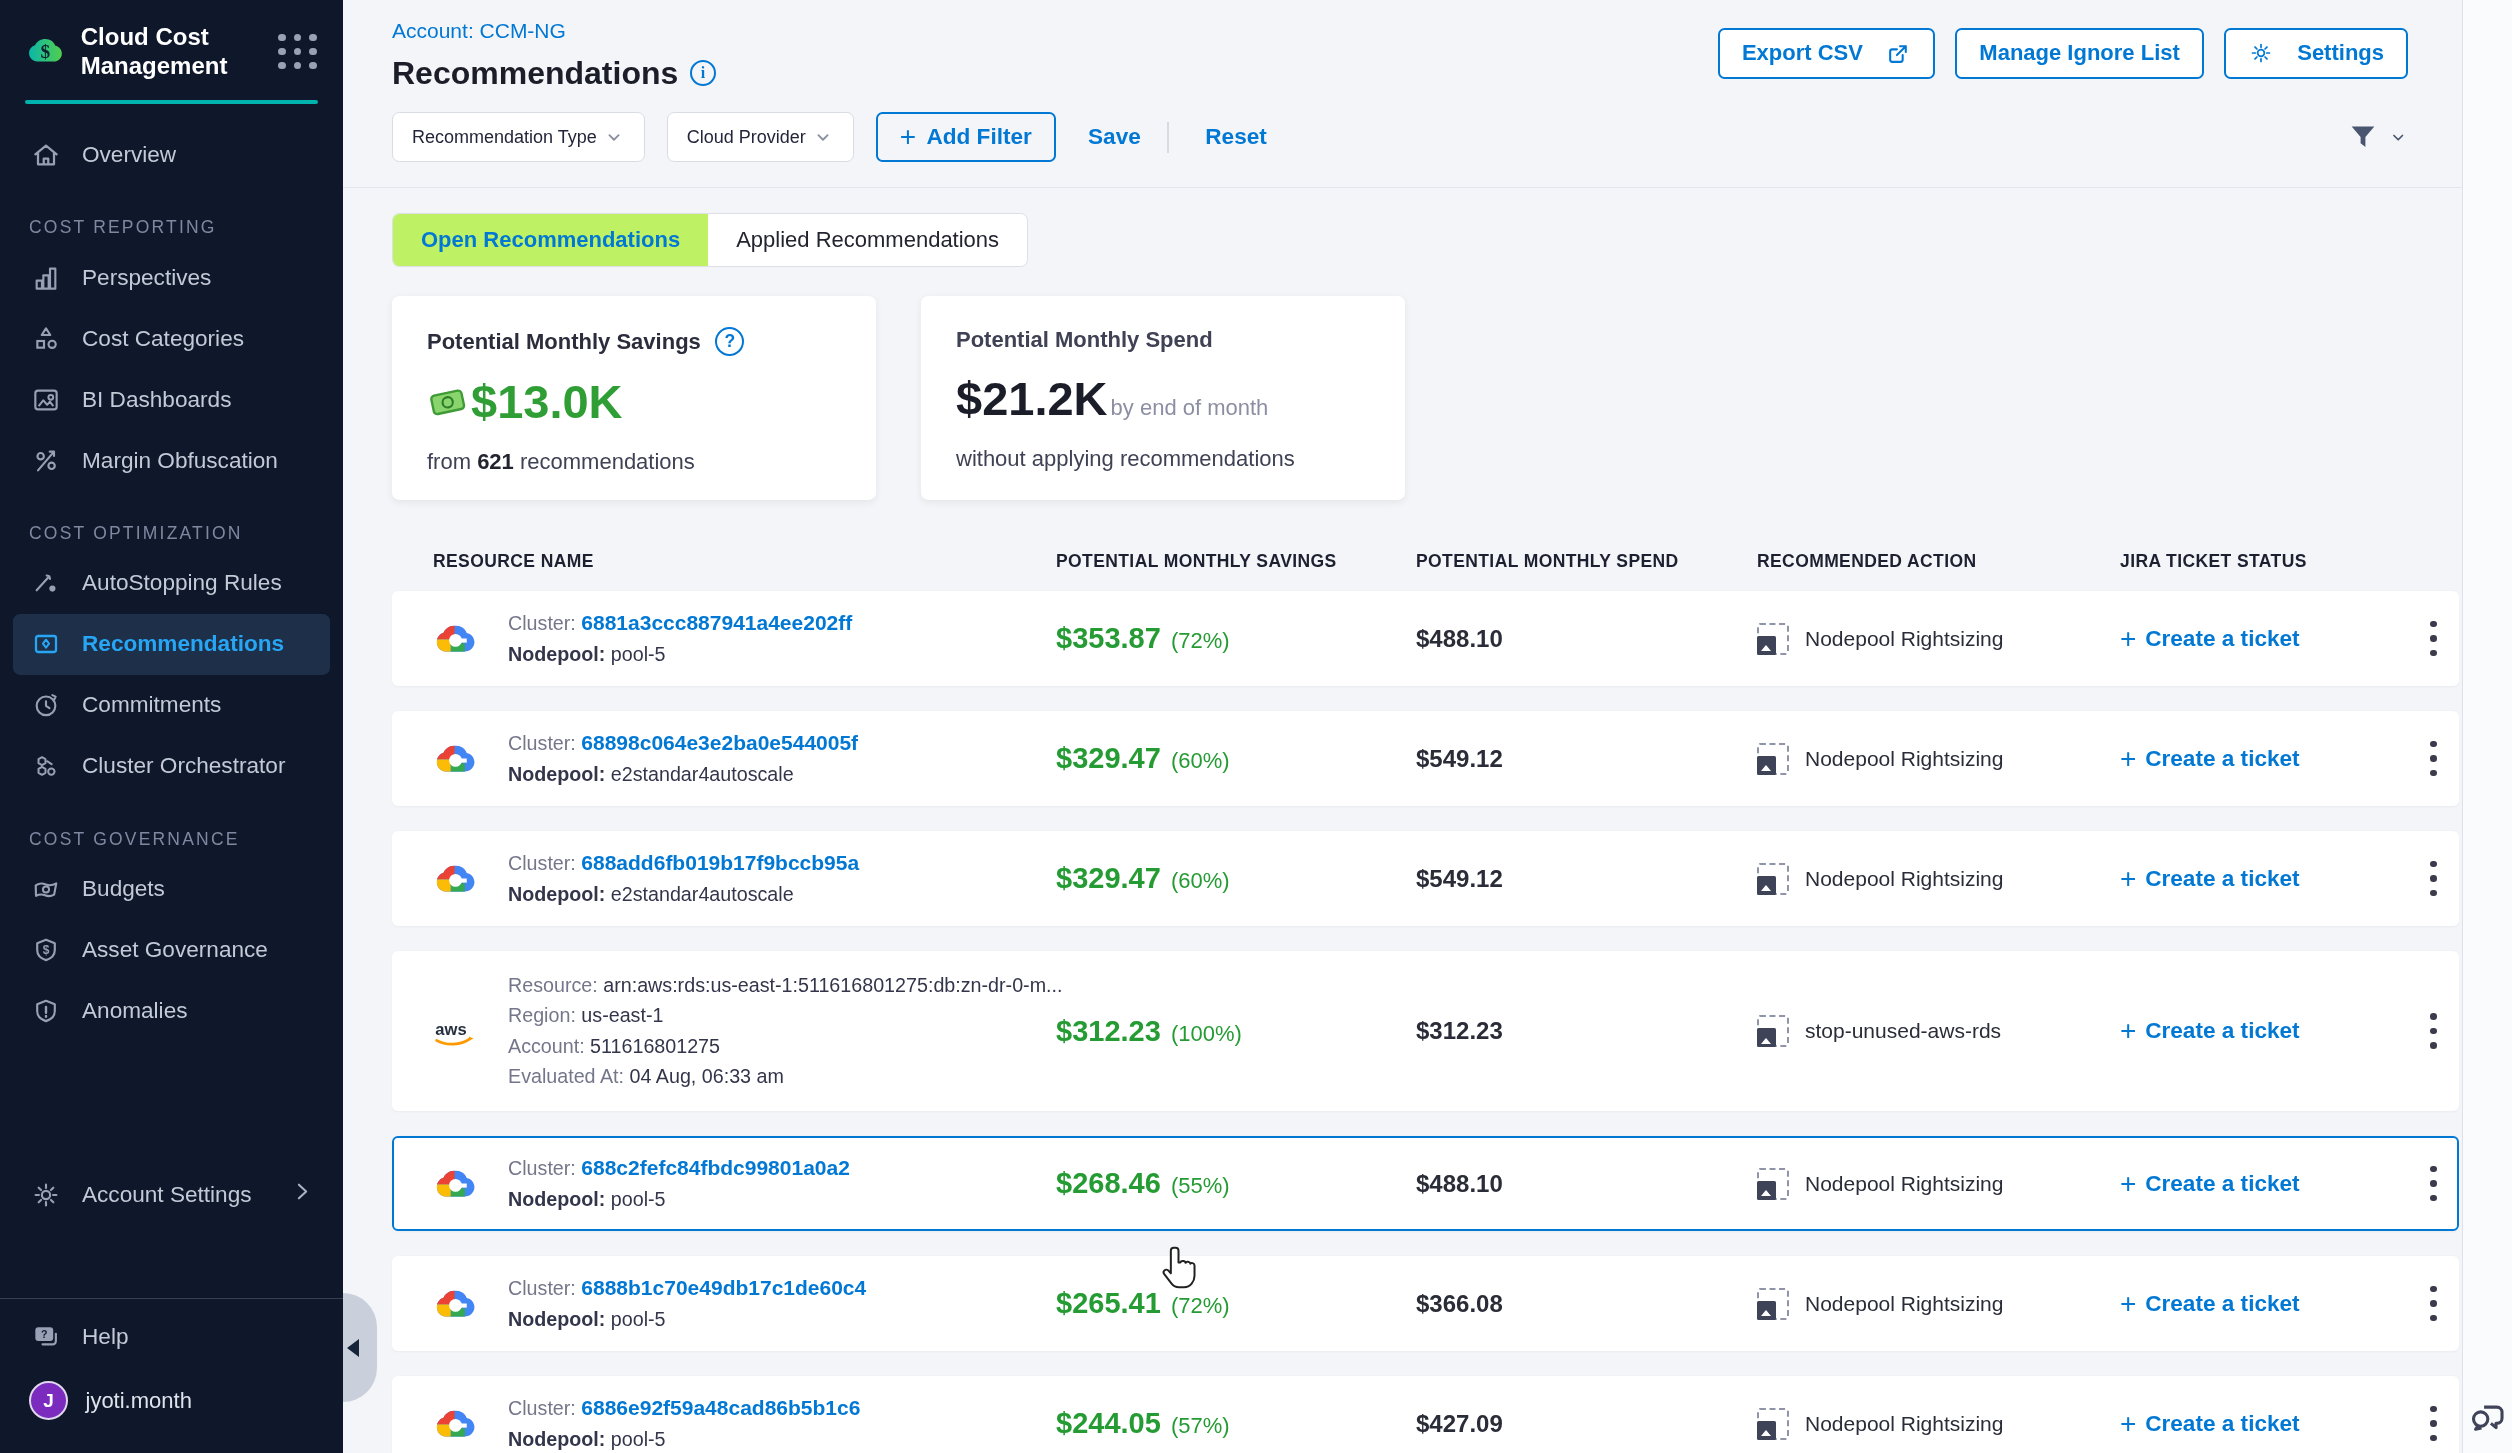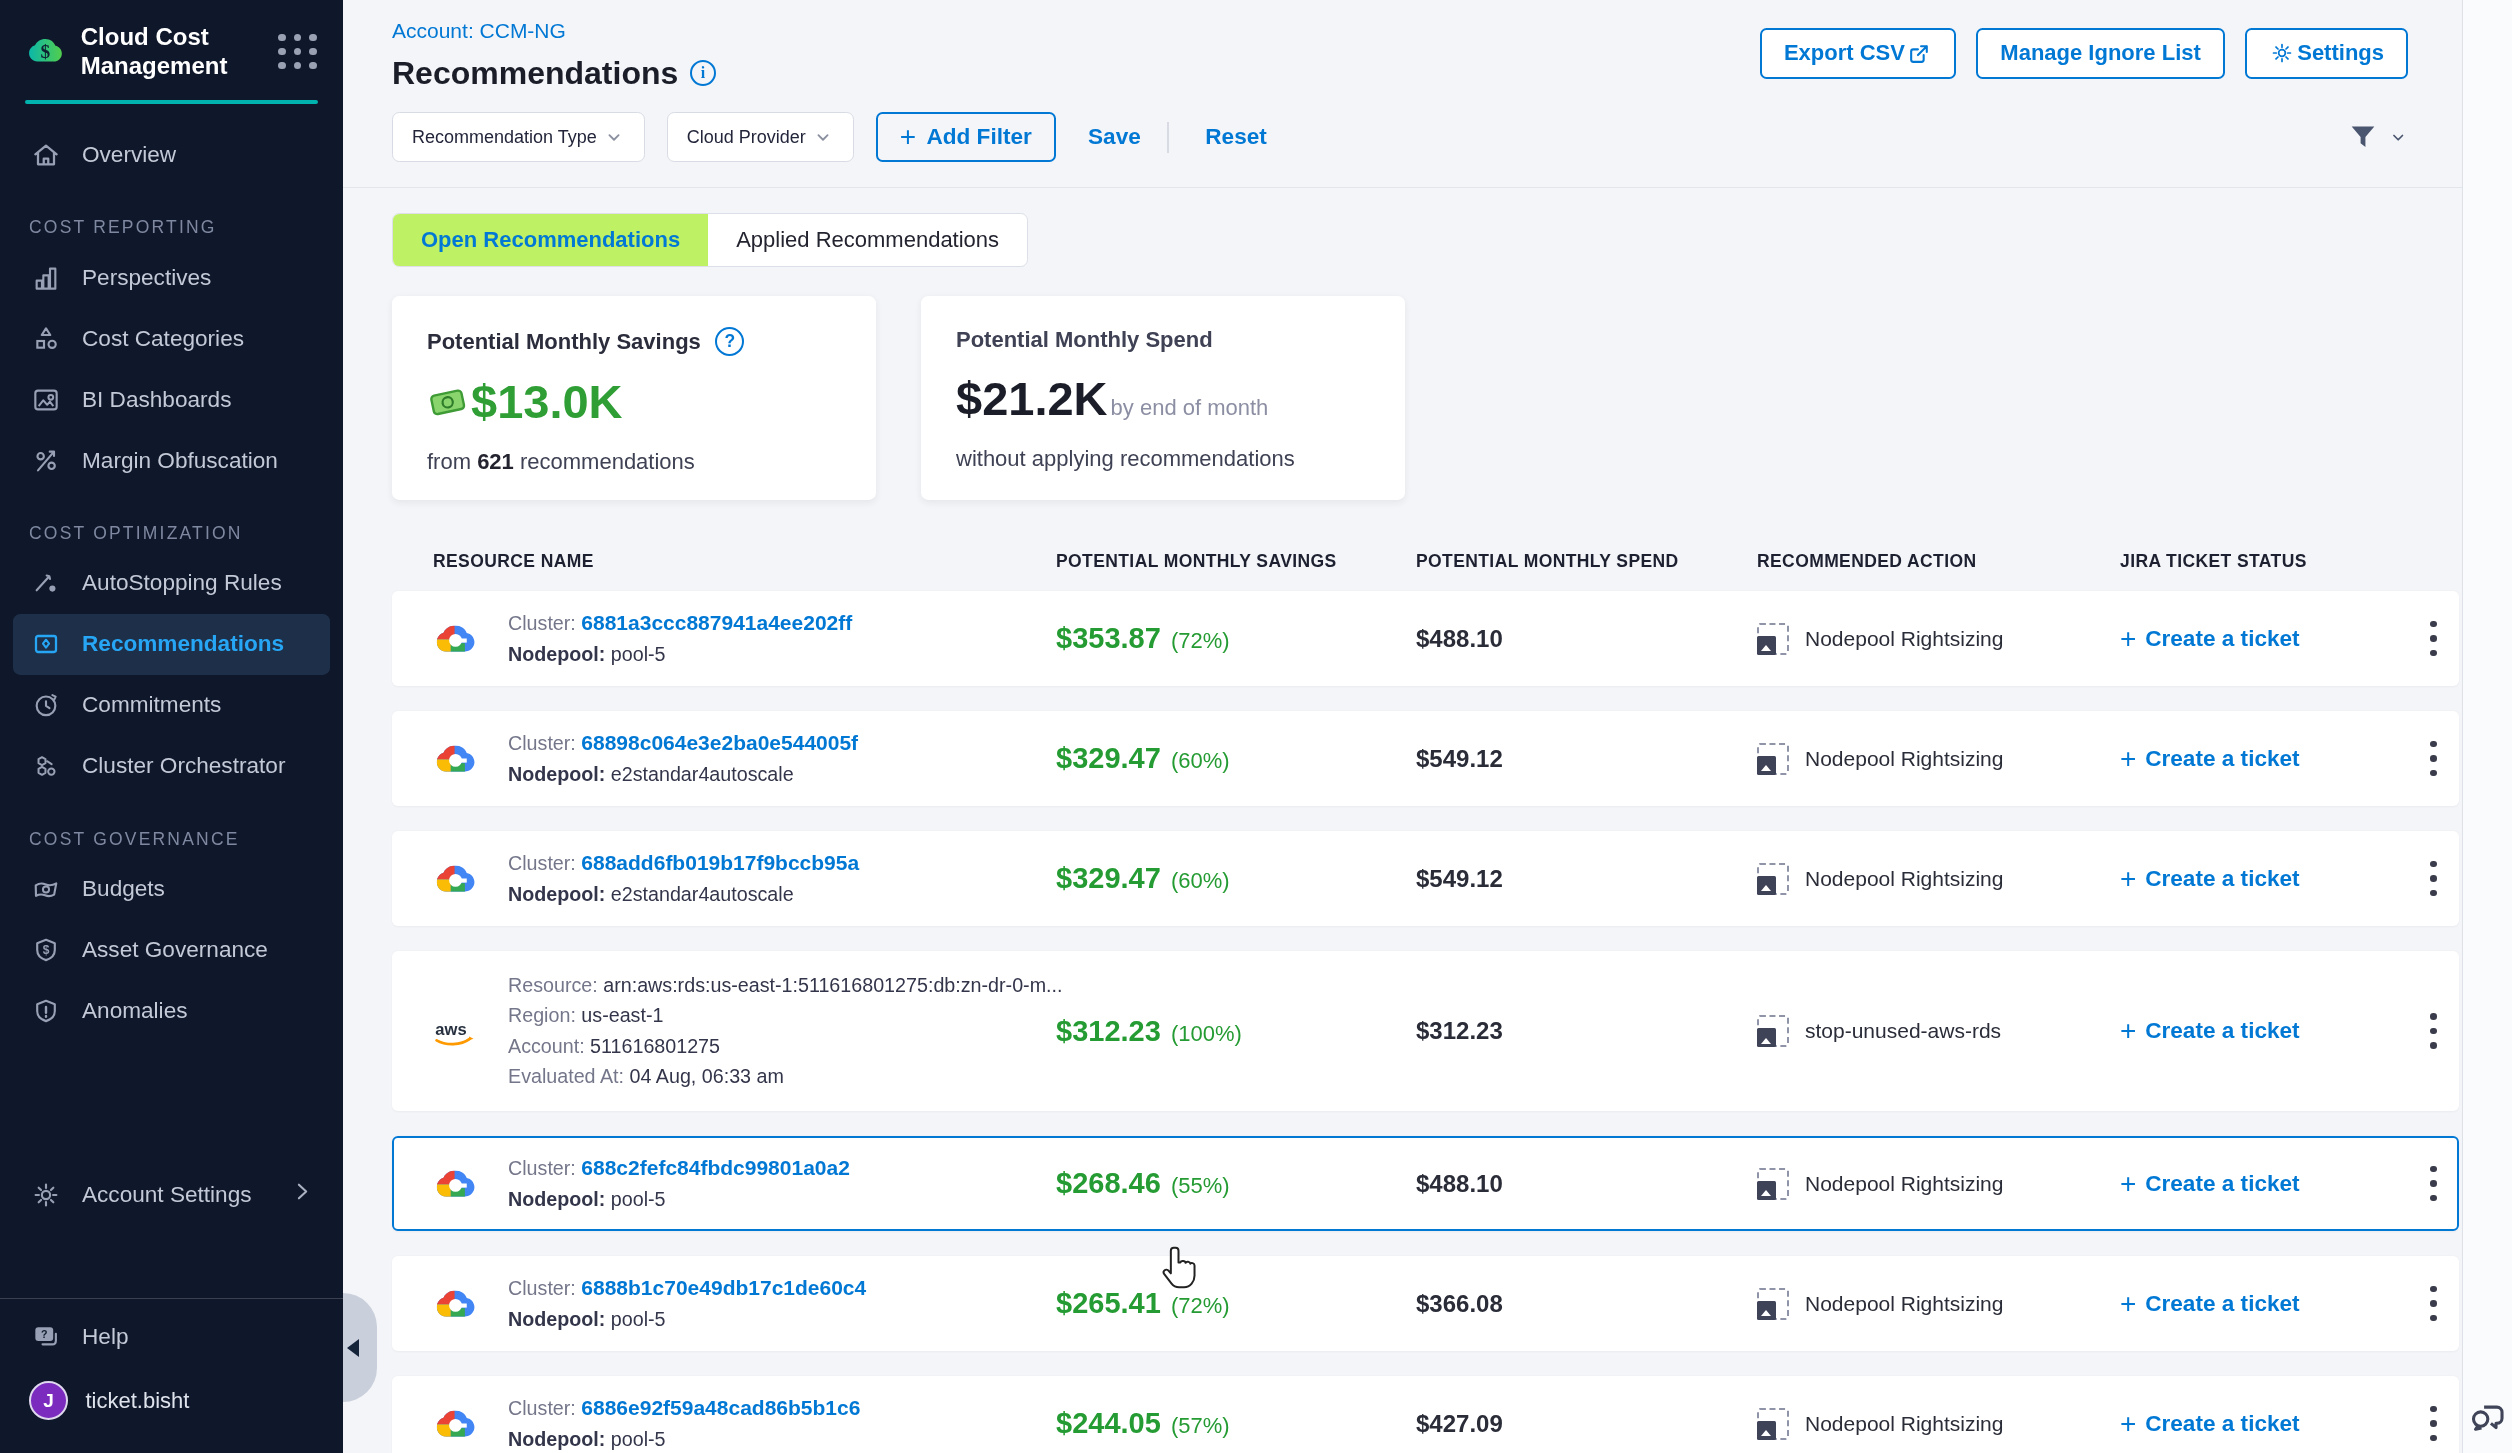--- a/index.html
+++ b/index.html
@@ -29,21 +29,21 @@
   .collapse-handle i { width:0; height:0; border-top:9.5px solid transparent; border-bottom:9.5px solid transparent; border-right:12.4px solid #16243a; margin-left:3.6px; }
 
   
   .main { flex:1; min-width:0; display:flex; flex-direction:column; }
   .topbar { padding:19px 54px 0 49px; display:flex; justify-content:space-between; align-items:flex-start; }
   .account-link { color:#0278d5; font-size:21px; cursor:pointer; }
   .page-title-row { display:flex; align-items:center; gap:11.7px; margin-top:11.7px; }
   .page-title { font-size:32px; font-weight:bold; color:#1b1d29; }
   .info-badge { width:26px; height:26px; border-radius:50%; border:2.2px solid #0278d5; color:#0278d5; font-size:16px; font-weight:bold; display:flex; align-items:center; justify-content:center; font-family:"Liberation Serif",serif; cursor:pointer; }
   .top-actions { display:flex; gap:20.4px; margin-top:8.8px; }
-  .btn-outline { display:flex; align-items:center; gap:2px; height:51px; padding:0 22px; border:2.2px solid #0278d5; border-radius:6.6px; background:#fff; color:#0278d5; font-size:22px; font-weight:bold; cursor:pointer; white-space:nowrap; }
+  .btn-outline { display:flex; align-items:center; gap:23px; height:51px; padding:0 22px; border:2.2px solid #0278d5; border-radius:6.6px; background:#fff; color:#0278d5; font-size:22px; font-weight:bold; cursor:pointer; white-space:nowrap; }
 
   .filterbar { margin-top:20.4px; padding:0 54px 25px 49px; border-bottom:1.5px solid #e3e5ec; display:flex; align-items:center; gap:22px; }
   .dropdown { display:flex; align-items:center; gap:6px; height:50px; padding:0 19px; background:#fff; border:1.5px solid #d8dbe4; border-radius:7.3px; font-size:18px; color:#23263a; cursor:pointer; white-space:nowrap; }
   .chev { color:#8b90a0; display:flex; }
   .btn-add-filter { display:flex; align-items:center; gap:10.2px; height:50px; padding:0 22px; border:2.2px solid #0278d5; border-radius:6.6px; background:transparent; color:#0278d5; font-size:22.6px; font-weight:bold; cursor:pointer; white-space:nowrap; }
   .link-action { color:#0278d5; font-size:22.6px; font-weight:bold; cursor:pointer; margin-left:10.2px; }
   .vsep { width:1.5px; height:31px; background:#d8dbe4; margin:0 4.4px; }
   .funnel-wrap { margin-left:auto; display:flex; align-items:center; gap:7.3px; cursor:pointer; }
 
   .content { flex:1; padding:25px 0 0 49px; overflow:hidden; }
@@ -357,21 +357,21 @@
       <div class="nav-item">
         <span class="nicon">
             <svg width="32" height="32" viewBox="0 0 24 24">
               <use href="#ic-help"></use>
             </svg>
           </span>
         <span>Help</span>
       </div>
       <div class="user-item">
         <span class="avatar">J</span>
-        <span>ticket.bisht</span>
+        <span>jyoti.month</span>
       </div>
     </div>
   </aside>
 
   <div class="collapse-handle">
       <i></i>
     </div>
 
   <main class="main">
     <header class="topbar">

